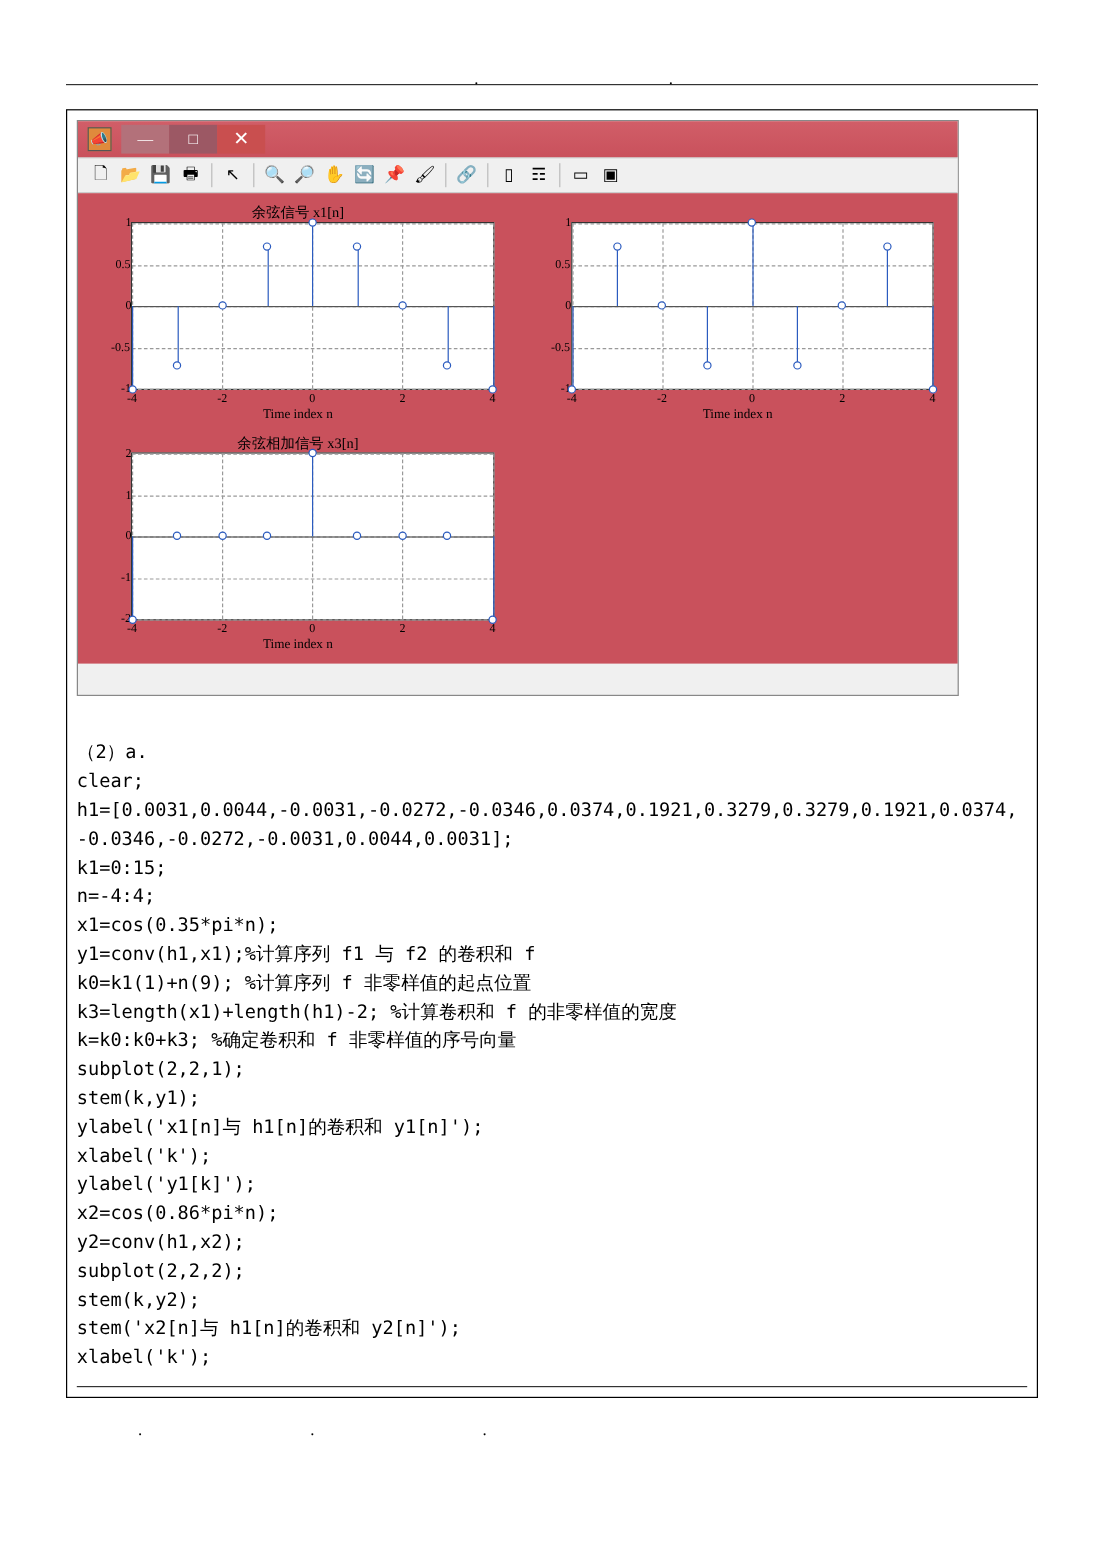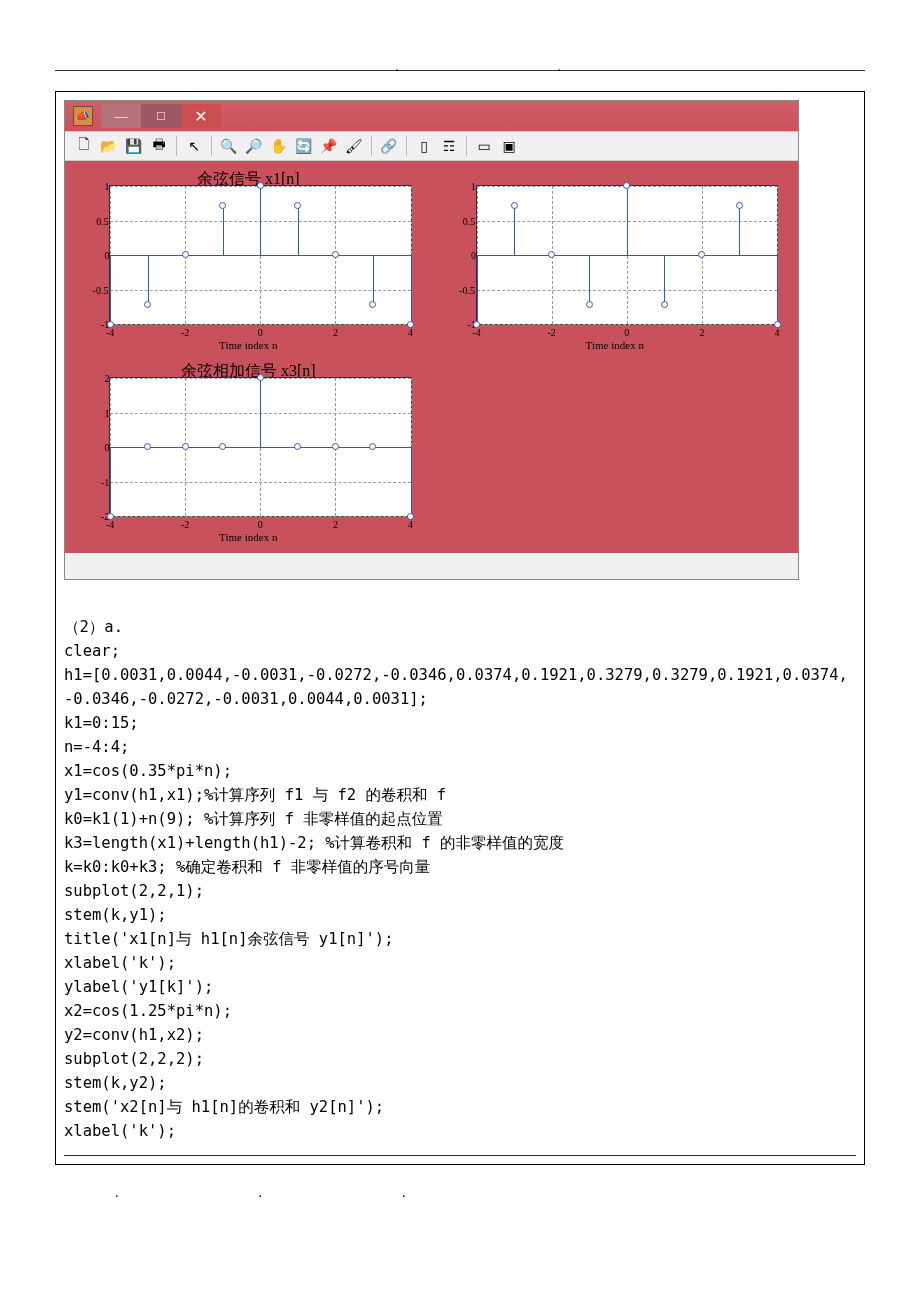--- a/index.html
+++ b/index.html
@@ -66,21 +66,21 @@
     background: #c9515c;
     height: calc(100% - 86px);
     padding: 10px 14px;
     display: grid;
     grid-template-columns: 1fr 1fr;
     grid-template-rows: 1fr 1fr;
     gap: 12px 28px;
   }
   .subplot { position: relative; }
   .subplot .ptitle {
-    text-align: center; font-size: 16px; color: #000;
+    text-align: center; font-size: 12px; color: #000;
     position: absolute; top: -2px; left: 0; right: 0;
   }
   .subplot .axes {
     position: absolute; top: 14px; left: 30px; right: 6px; bottom: 26px;
     background: #fff;
   }
   .subplot .xlabel {
     position: absolute; bottom: 0; left: 0; right: 0;
     text-align: center; font-size: 11px; color: #000;
   }
@@ -310,24 +310,24 @@
 <span>h1=[0.0031,0.0044,-0.0031,-0.0272,-0.0346,0.0374,0.1921,0.3279,0.3279,0.1921,0.0374,-0.0346,-0.0272,-0.0031,0.0044,0.0031];</span>
 <span>k1=0:15;</span>
 <span>n=-4:4;</span>
 <span>x1=cos(0.35*pi*n);</span>
 <span>y1=conv(h1,x1);%计算序列 f1 与 f2 的卷积和 f</span>
 <span>k0=k1(1)+n(9); %计算序列 f 非零样值的起点位置</span>
 <span>k3=length(x1)+length(h1)-2; %计算卷积和 f 的非零样值的宽度</span>
 <span>k=k0:k0+k3; %确定卷积和 f 非零样值的序号向量</span>
 <span>subplot(2,2,1);</span>
 <span>stem(k,y1);</span>
-<span>title('x1[n]与 h1[n]余弦信号 y1[n]');</span>
+<span>ylabel('x1[n]与 h1[n]的卷积和 y1[n]');</span>
 <span>xlabel('k');</span>
 <span>ylabel('y1[k]');</span>
-<span>x2=cos(1.25*pi*n);</span>
+<span>x2=cos(0.86*pi*n);</span>
 <span>y2=conv(h1,x2);</span>
 <span>subplot(2,2,2);</span>
 <span>stem(k,y2);</span>
 <span>stem('x2[n]与 h1[n]的卷积和 y2[n]');</span>
 <span>xlabel('k');</span></div>
   <div class="hr-bot"></div>
 </div>
 
 <div class="footer-dots">
     <span>.</span>

